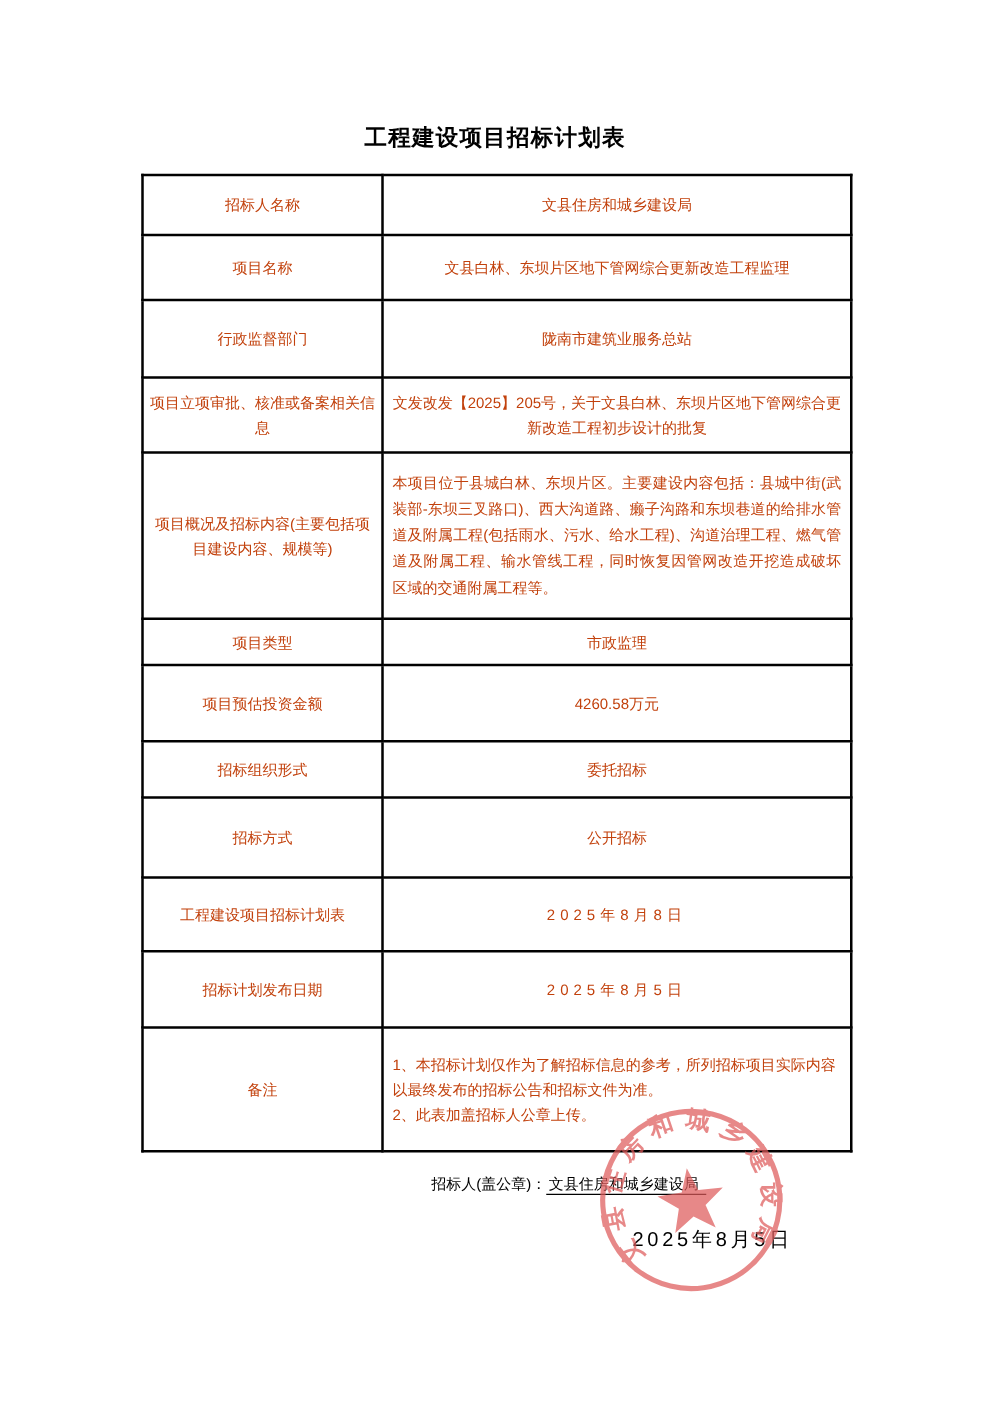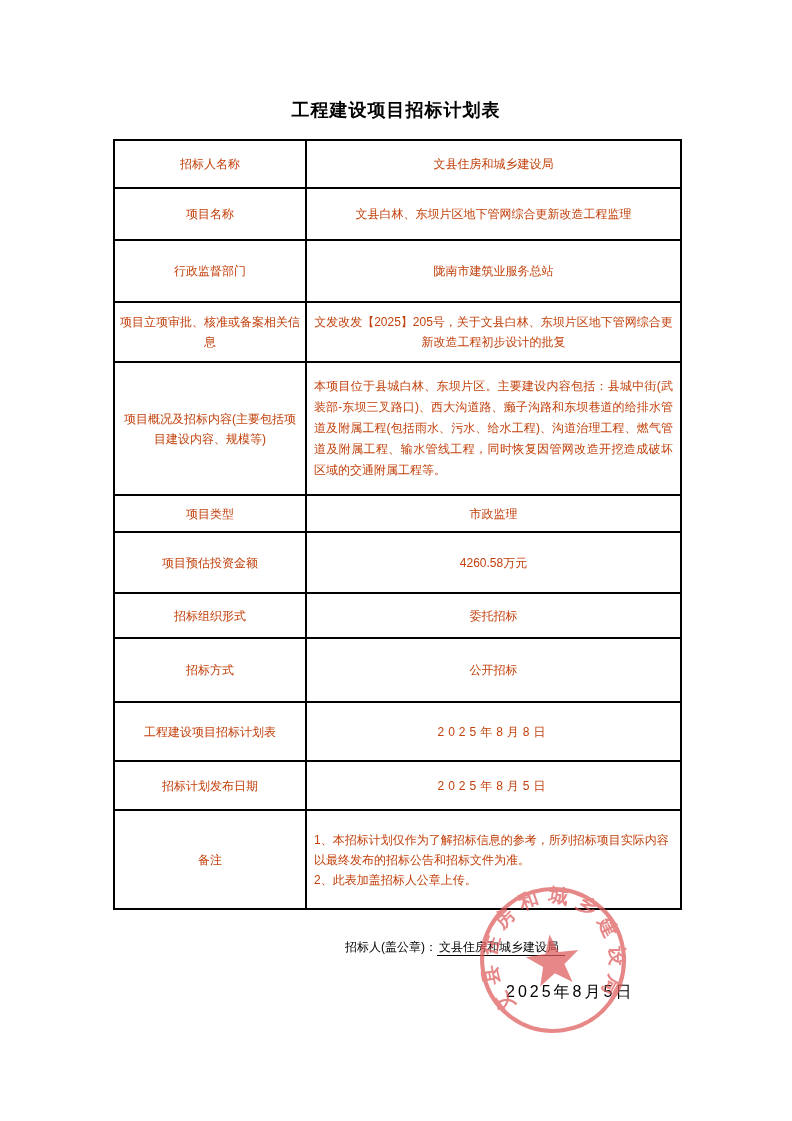--- a/index.html
+++ b/index.html
@@ -55,21 +55,21 @@
   tr.r0  { height: 48px; }
   tr.r1  { height: 52px; }
   tr.r2  { height: 62px; }
   tr.r3  { height: 60px; }
   tr.r4  { height: 133px; }
   tr.r5  { height: 37px; }
   tr.r6  { height: 61px; }
   tr.r7  { height: 45px; }
   tr.r8  { height: 64px; }
   tr.r9  { height: 59px; }
-  tr.r10 { height: 49px; }
+  tr.r10 { height: 61px; }
   tr.r11 { height: 99px; }
   .signature {
     position: absolute;
     left: 345px; top: 936px;
     font-size: 12px;
     line-height: 22px;
     white-space: nowrap;
   }
   .signature .underlined {
     border-bottom: 1.5px solid #000000;

